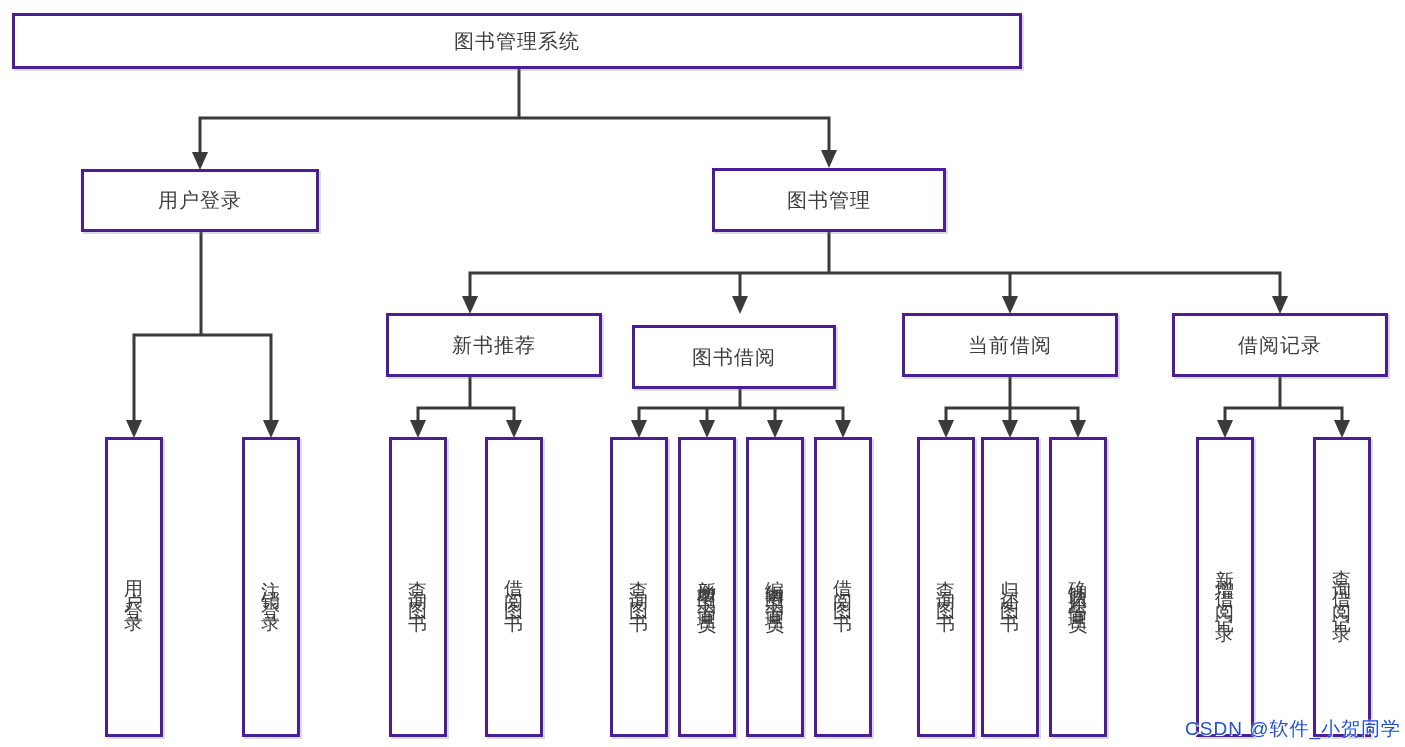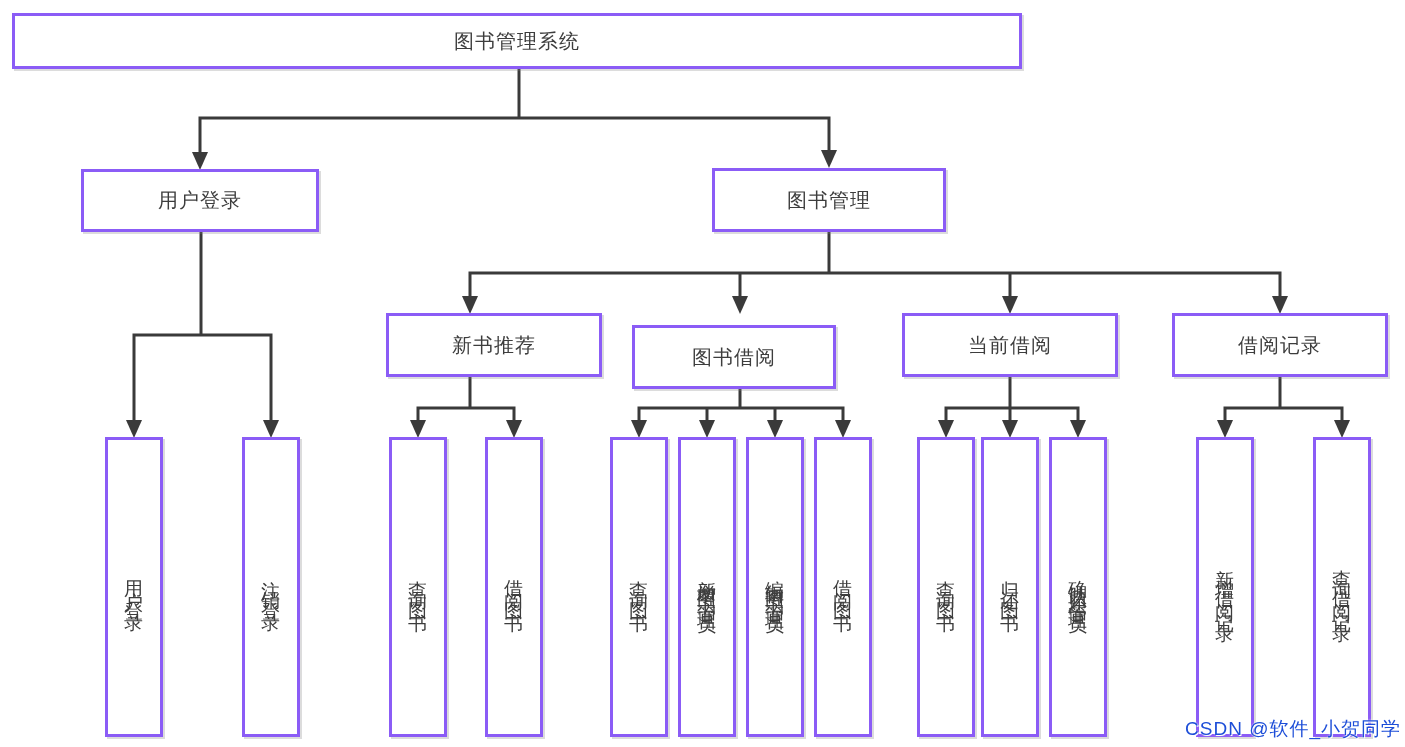--- a/index.html
+++ b/index.html
@@ -25,21 +25,21 @@
     stroke-width: 3;
     fill: none;
   }
   #wires polygon {
     fill: #3a3a3a;
     stroke: none;
   }
   .node {
     position: absolute;
     box-sizing: border-box;
-    border: 3px solid #8b5cf6;
+    border: 3px solid #4c1d95;
     background: #ffffff;
     color: #3d3d3d;
     display: flex;
     align-items: center;
     justify-content: center;
     box-shadow: 2px 2px 0 rgba(130,130,130,0.28);
   }
   .hlabel {
     font-size: 20px;
     letter-spacing: 1px;

